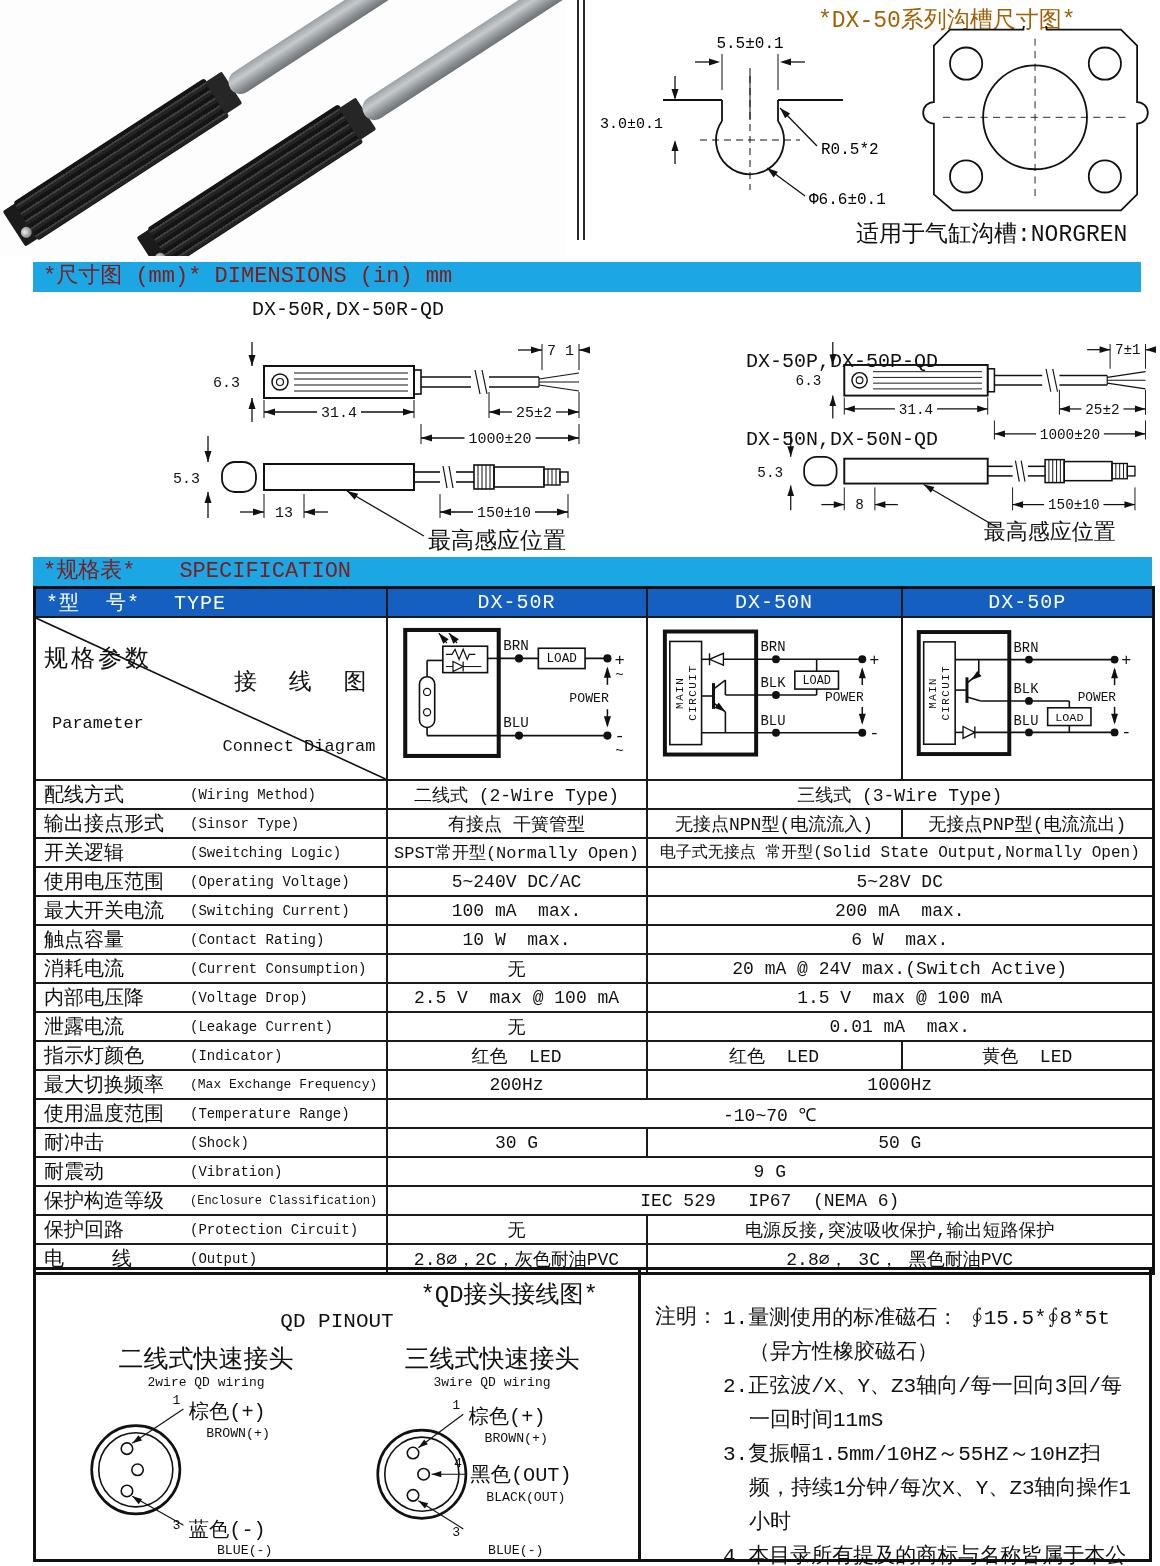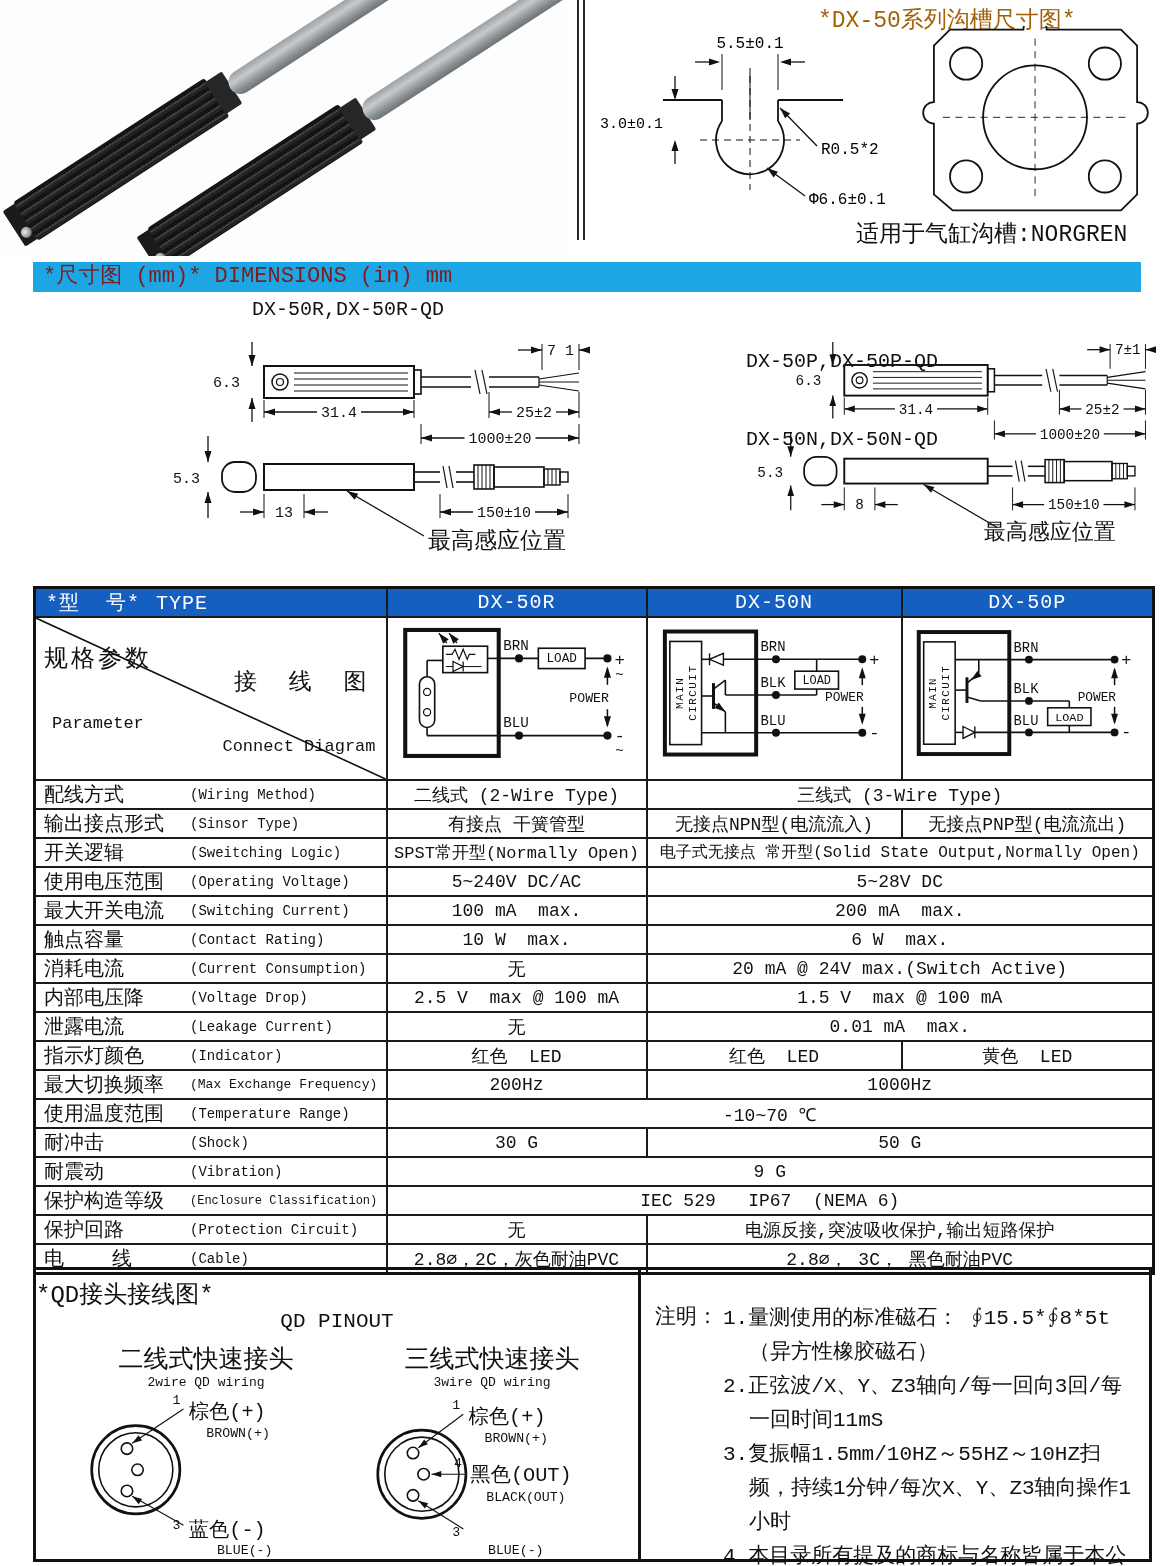--- a/index.html
+++ b/index.html
@@ -23,38 +23,38 @@
 
 .bar{position:absolute;height:30px;background:var(--cyan,#1ca6e3);color:#7f1d1d;font-size:22px;line-height:30px;padding-left:10px;white-space:pre}
 
 .dim-title{position:absolute;font-size:20px;line-height:26px;white-space:pre}
 
 .spec-table{position:absolute;left:33px;top:586px;width:1119px;border-collapse:collapse;table-layout:fixed}
 .spec-table td{border:2px solid #1a1a1a;height:28px;text-align:center;font-size:18px;white-space:pre;overflow:hidden;vertical-align:middle;padding:0 2px}
 .spec-table{border:3px solid #111}
 .type-row td{background:var(--blue,#155fc0);color:#fff;height:29px;font-size:20px;letter-spacing:1px}
 .type-first{text-align:left !important;padding-left:10px !important}
-.type-first .type-en{margin-left:16px}
+.type-first .type-en{margin-left:34px}
 .diag-row td{height:162px;padding:0 !important;position:relative}
 .corner{position:relative}
 .corner svg.diag{position:absolute;left:0;top:0;width:100%;height:100%}
 .corner-tr{position:absolute;right:10px;top:8px;text-align:right}
 .corner-tr .c1{font-size:23px;letter-spacing:9px}
 .corner-tr .c2{font-size:17px}
 .corner-bl{position:absolute;left:8px;bottom:6px;text-align:left}
 .corner-bl .c1{font-size:24px;letter-spacing:3px}
 .corner-bl .c2{font-size:17px;padding-left:8px}
 .lbl{text-align:left !important;display:table-cell}
 .lbl .cn{display:inline-block;width:152px;font-size:20px;white-space:pre;overflow:hidden;vertical-align:middle;padding-left:6px}
 .lbl .en{display:inline-block;font-size:14px;white-space:pre;overflow:hidden;vertical-align:middle;max-width:190px}
 
 .footer-box{position:absolute;left:33px;top:1267px;width:1119px;height:295px;border:3px solid #111}
 .qd-pane{position:absolute;left:0;top:0;width:602px;height:289px}
 .notes-pane{position:absolute;left:602px;top:0;width:513px;height:289px;border-left:3px solid #111}
-.qd-title-cn{position:absolute;left:0;top:8px;width:562px;text-align:left;font-size:24px}
+.qd-title-cn{position:absolute;left:0;top:8px;width:562px;text-align:right;font-size:24px}
 .qd-title-en{position:absolute;left:0;top:40px;width:602px;text-align:center;font-size:21px}
 .qd-h{position:absolute;text-align:center}
 .qd-h .h1{font-size:25px}
 .qd-h .h2{font-size:13px}
 .notes-label{position:absolute;left:14px;top:32px;font-size:21px}
 .notes-items{position:absolute;left:82px;top:32px;width:420px;font-size:21px;line-height:34px}
 .note{white-space:pre-wrap;padding-left:26px;text-indent:-26px}
 </style>
 </head>
 <body>
@@ -319,20 +319,21 @@
       <line x1="198" y1="176" x2="222" y2="176" stroke="#111" stroke-width="1.3"></line>
       <line x1="254" y1="176" x2="278" y2="176" stroke="#111" stroke-width="1.3"></line>
       <path d="M0,0 L-11,-3.5 L-11,3.5 z" transform="translate(222,176) rotate(0)" fill="#111"></path>
       <path d="M0,0 L-11,-3.5 L-11,3.5 z" transform="translate(254,176) rotate(180)" fill="#111"></path>
       <text x="238" y="181" font-size="15" text-anchor="middle" fill="#111">8</text>
       <line x1="305" y1="155" x2="382" y2="200" stroke="#111" stroke-width="1.3"></line>
       <path d="M0,0 L-11,-3.5 L-11,3.5 z" transform="translate(305,155) rotate(-149)" fill="#111"></path>
       <text x="368" y="212" font-size="23" text-anchor="start" fill="#111">最高感应位置</text>
     </svg>
 
+  <div class="bar" style="left:33px;top:557px;width:1119px"><span>*规格表*</span><span style="margin-left:44px">SPECIFICATION</span></div>
 
   <table class="spec-table">
     <colgroup>
         <col style="width:352px">
         <col style="width:260px">
         <col style="width:255px">
         <col style="width:252px">
       </colgroup>
     <tbody>
         <tr class="type-row">
@@ -546,21 +547,21 @@
         <tr>
           <td class="lbl"><span class="cn">保护构造等级</span><span class="en shrink" style="font-size: 12px;">(Enclosure Classification)</span></td>
           <td colspan="3" class="shrink">IEC 529   IP67  (NEMA 6)</td>
         </tr>
         <tr>
           <td class="lbl"><span class="cn">保护回路</span><span class="en shrink">(Protection Circuit)</span></td>
           <td colspan="1" class="shrink">无</td>
           <td colspan="2" class="shrink">电源反接,突波吸收保护,输出短路保护</td>
         </tr>
         <tr>
-          <td class="lbl"><span class="cn">电    线</span><span class="en shrink">(Cable)</span></td>
+          <td class="lbl"><span class="cn">电    线</span><span class="en shrink">(Output)</span></td>
           <td colspan="1" class="shrink">2.8∅，2C，灰色耐油PVC</td>
           <td colspan="2" class="shrink">2.8∅， 3C， 黑色耐油PVC</td>
         </tr>
       </tbody>
   </table>
 
   <div class="footer-box">
     <div class="qd-pane">
       <div class="qd-title-cn">*QD接头接线图*</div>
       <div class="qd-title-en">QD PINOUT</div>

